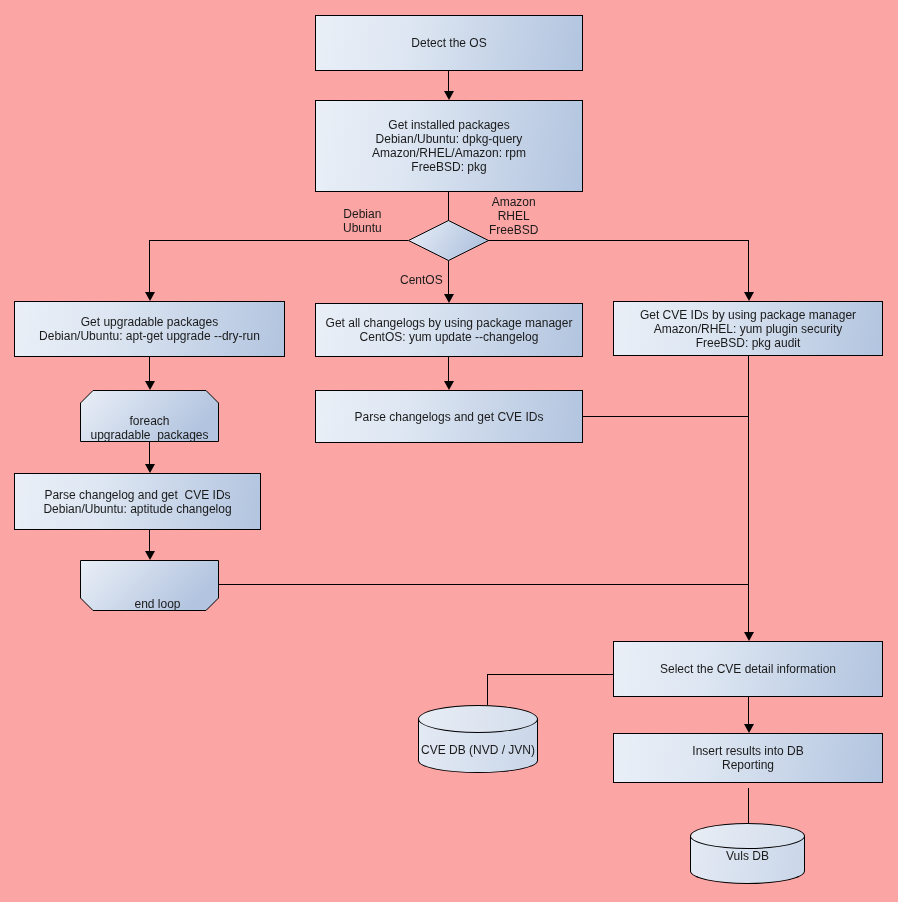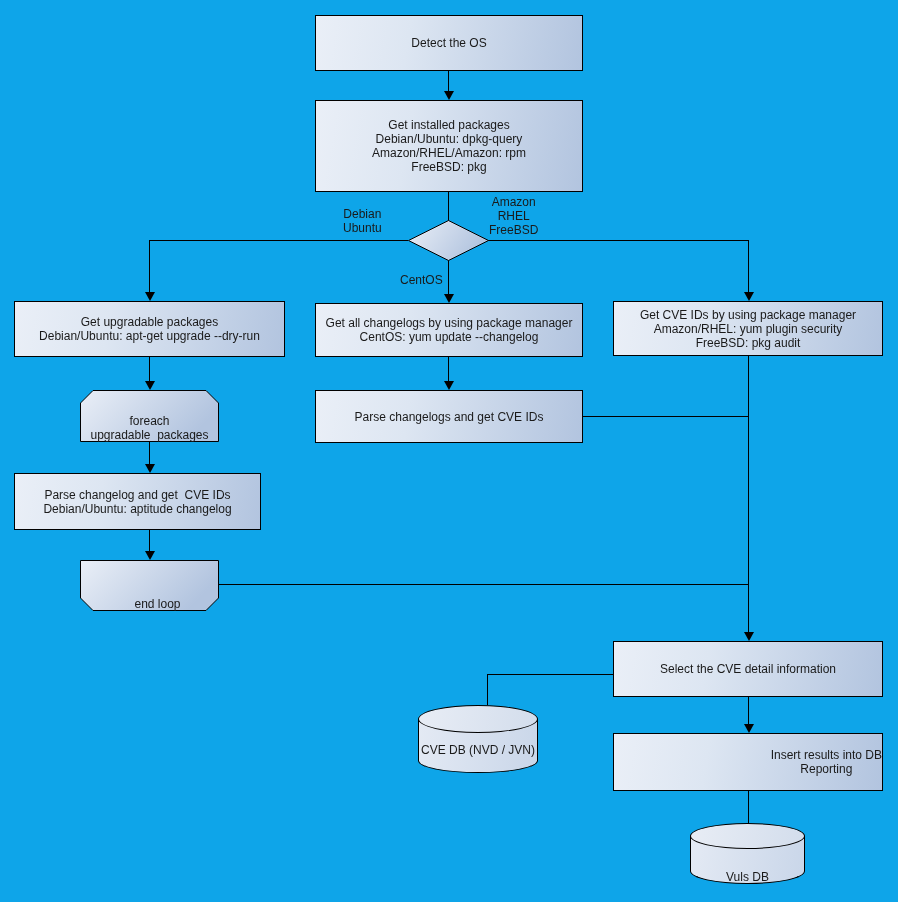--- a/index.html
+++ b/index.html
@@ -1,17 +1,17 @@
 <!DOCTYPE html>
 <html><head>
 <meta charset="utf-8">
 <style>
   html,body { margin:0; padding:0; background:#ffffff; }
   .canvas {
-    position:relative; width:898px; height:902px; background:#0ea5e9;
+    position:relative; width:898px; height:902px; background:#fca5a5;
     font-family:"Liberation Sans", sans-serif; color:#1a1a1a; overflow:hidden;
   }
   
   .node {
     position:absolute; box-sizing:border-box;
     border:1px solid #000;
     background:linear-gradient(100deg,#eaeff7 0%,#dde6f2 35%,#b2c4df 100%);
     display:flex; align-items:center; justify-content:center;
   }
   .node-text, .shape-text, .label-text {
@@ -118,21 +118,21 @@
 
   <div class="node" style="left:14px;  top:473px; width:247px; height:57px;">
     <div class="node-text">Parse changelog and get  CVE IDs
 Debian/Ubuntu: aptitude changelog</div>
   </div>
 
   <div class="node" style="left:613px; top:641px; width:270px; height:56px;">
     <div class="node-text">Select the CVE detail information</div>
   </div>
 
-  <div class="node" style="left:613px; top:733px; width:270px; height:58px;justify-content:flex-end;">
+  <div class="node" style="left:613px; top:733px; width:270px; height:50px;">
     <div class="node-text">Insert results into DB
 Reporting</div>
   </div>
 
   <svg class="shape" style="left:408px; top:220px;" width="81" height="41">
     <defs>
       <linearGradient id="gradDiamond" x1="0" y1="0" x2="1" y2="0.35">
         <stop offset="0" stop-color="#eaeff7"></stop>
           <stop offset="1" stop-color="#b2c4df"></stop>
       </linearGradient>
@@ -171,21 +171,21 @@
     <div class="cyl-top" style="height:28px;"></div>
     <div class="cyl-body" style="top:14px; border-radius:0 0 69px 69px / 0 0 14px 14px;"></div>
     <div class="cyl-label" style="top:22px;">
       <div class="shape-text">CVE DB (NVD / JVN)</div>
     </div>
   </div>
 
   <div class="cyl" style="left:690px; top:823px; width:115px; height:61px;">
     <div class="cyl-top" style="height:26px;"></div>
     <div class="cyl-body" style="top:13px; border-radius:0 0 57px 57px / 0 0 13px 13px;"></div>
-    <div class="cyl-label" style="top:4px;align-items:flex-end;">
+    <div class="cyl-label" style="top:4px;">
       <div class="shape-text">Vuls DB</div>
     </div>
   </div>
 
   <div class="branch-label" style="left:343px; top:207px; width:60px;">
     <div class="label-text">Debian
 Ubuntu</div>
   </div>
   <div class="branch-label" style="left:489px; top:195px; width:70px;">
     <div class="label-text">Amazon

